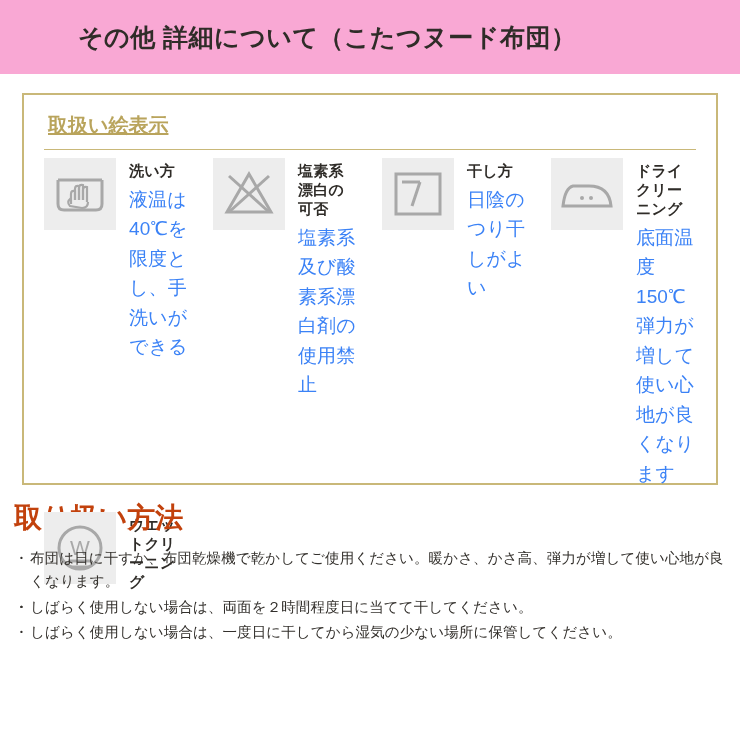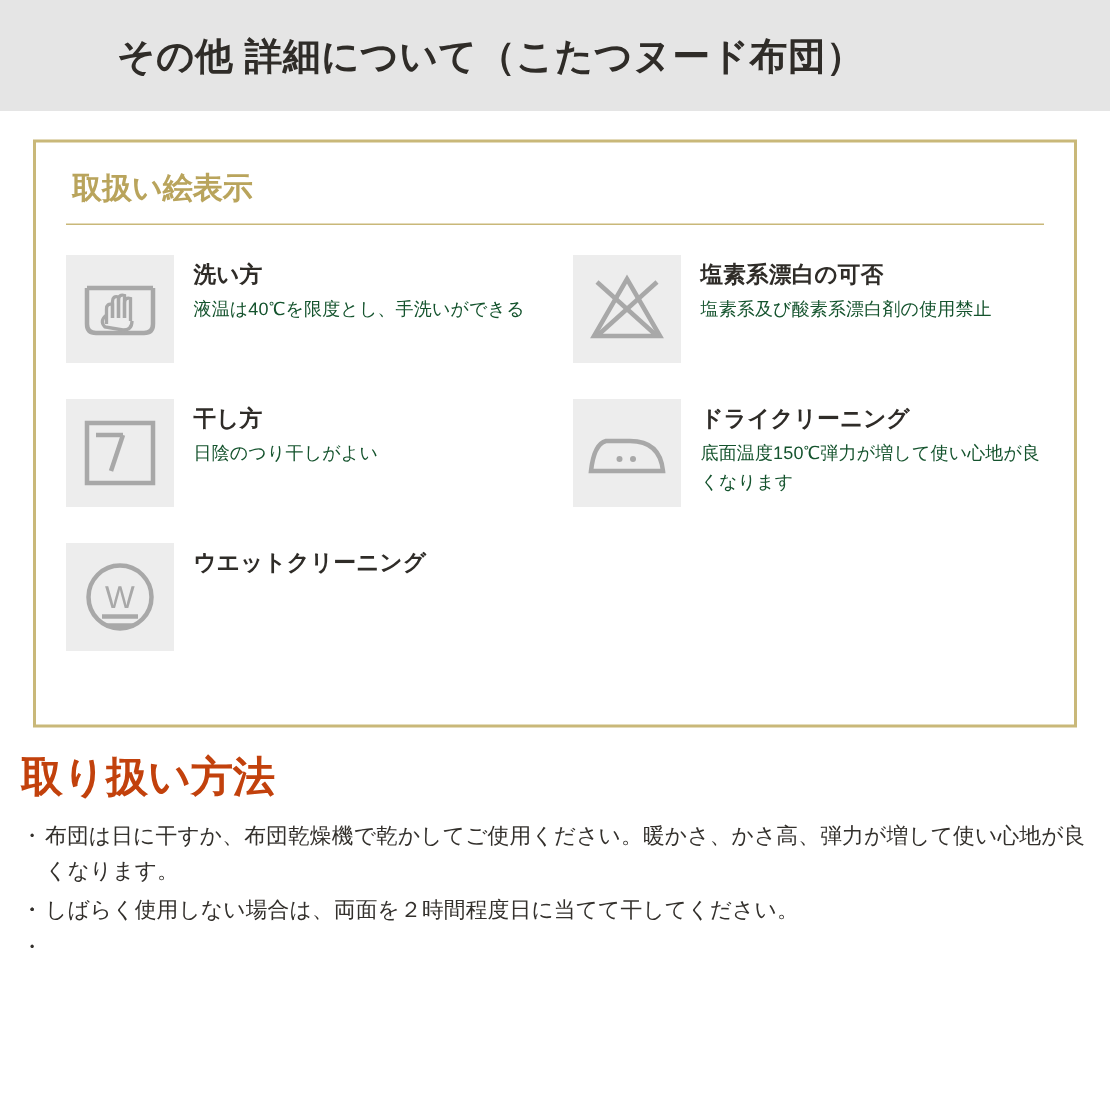--- a/index.html
+++ b/index.html
@@ -9,21 +9,21 @@
     height: 740px;
     background: #ffffff;
     font-family: "Liberation Sans", sans-serif;
     color: #33302c;
     overflow: hidden;
   }
 
   
   .header {
     height: 74px;
-    background: #e5e5e5;
+    background: #f9a8d4;
     display: flex;
     align-items: center;
     padding-left: 78px;
   }
   .header-title {
     font-size: 25px;
     font-weight: bold;
     letter-spacing: 0.5px;
     color: #2f2c28;
   }
@@ -34,26 +34,27 @@
     border: 2px solid #c9b879;
     padding: 17px 20px 14px 20px;
     height: 392px;
   }
   .care-panel-title {
     font-size: 20px;
     font-weight: bold;
     color: #b9a45c;
     padding: 0 0 10px 4px;
     border-bottom: 1.5px solid #c9b879;
-    margin-bottom: 20px;
+    margin-bottom: 8px;
+    text-decoration: underline;
   }
 
   .care-grid {
     display: grid;
-    grid-template-columns: 1fr 1fr;
+    grid-template-columns: 1fr 1fr 1fr 1fr;
     grid-template-rows: auto auto auto;
     column-gap: 14px;
     row-gap: 14px;
     gap: 24px;
   }
   .care-item {
     display: flex;
     align-items: flex-start;
   }
   .care-symbol {
@@ -67,22 +68,22 @@
   .care-symbol svg { display: block; }
   .care-text { padding-top: 4px; }
   .care-name {
     font-size: 15px;
     font-weight: bold;
     color: #2f2c28;
     margin-bottom: 4px;
     letter-spacing: 0.2px;
   }
   .care-desc {
-    font-size: 12px;
-    color: #14532d;
+    font-size: 19px;
+    color: #3b82f6;
     line-height: 1.55;
     letter-spacing: 0.1px;
   }
 
   
   .how-to {
     margin: 14px 10px 0 10px;
   }
   .how-to-title {
     font-size: 28px;
@@ -210,15 +211,16 @@
     </li>
     <li>
       <span class="bullet">・</span>
     </li>
     <li>
       <span class="bullet">・</span>
       <span>しばらく使用しない場合は、両面を２時間程度日に当てて干してください。</span>
     </li>
     <li>
       <span class="bullet">・</span>
+      <span>しばらく使用しない場合は、一度日に干してから湿気の少ない場所に保管してください。</span>
     </li>
   </ul>
 </div>
 
 </body></html>

